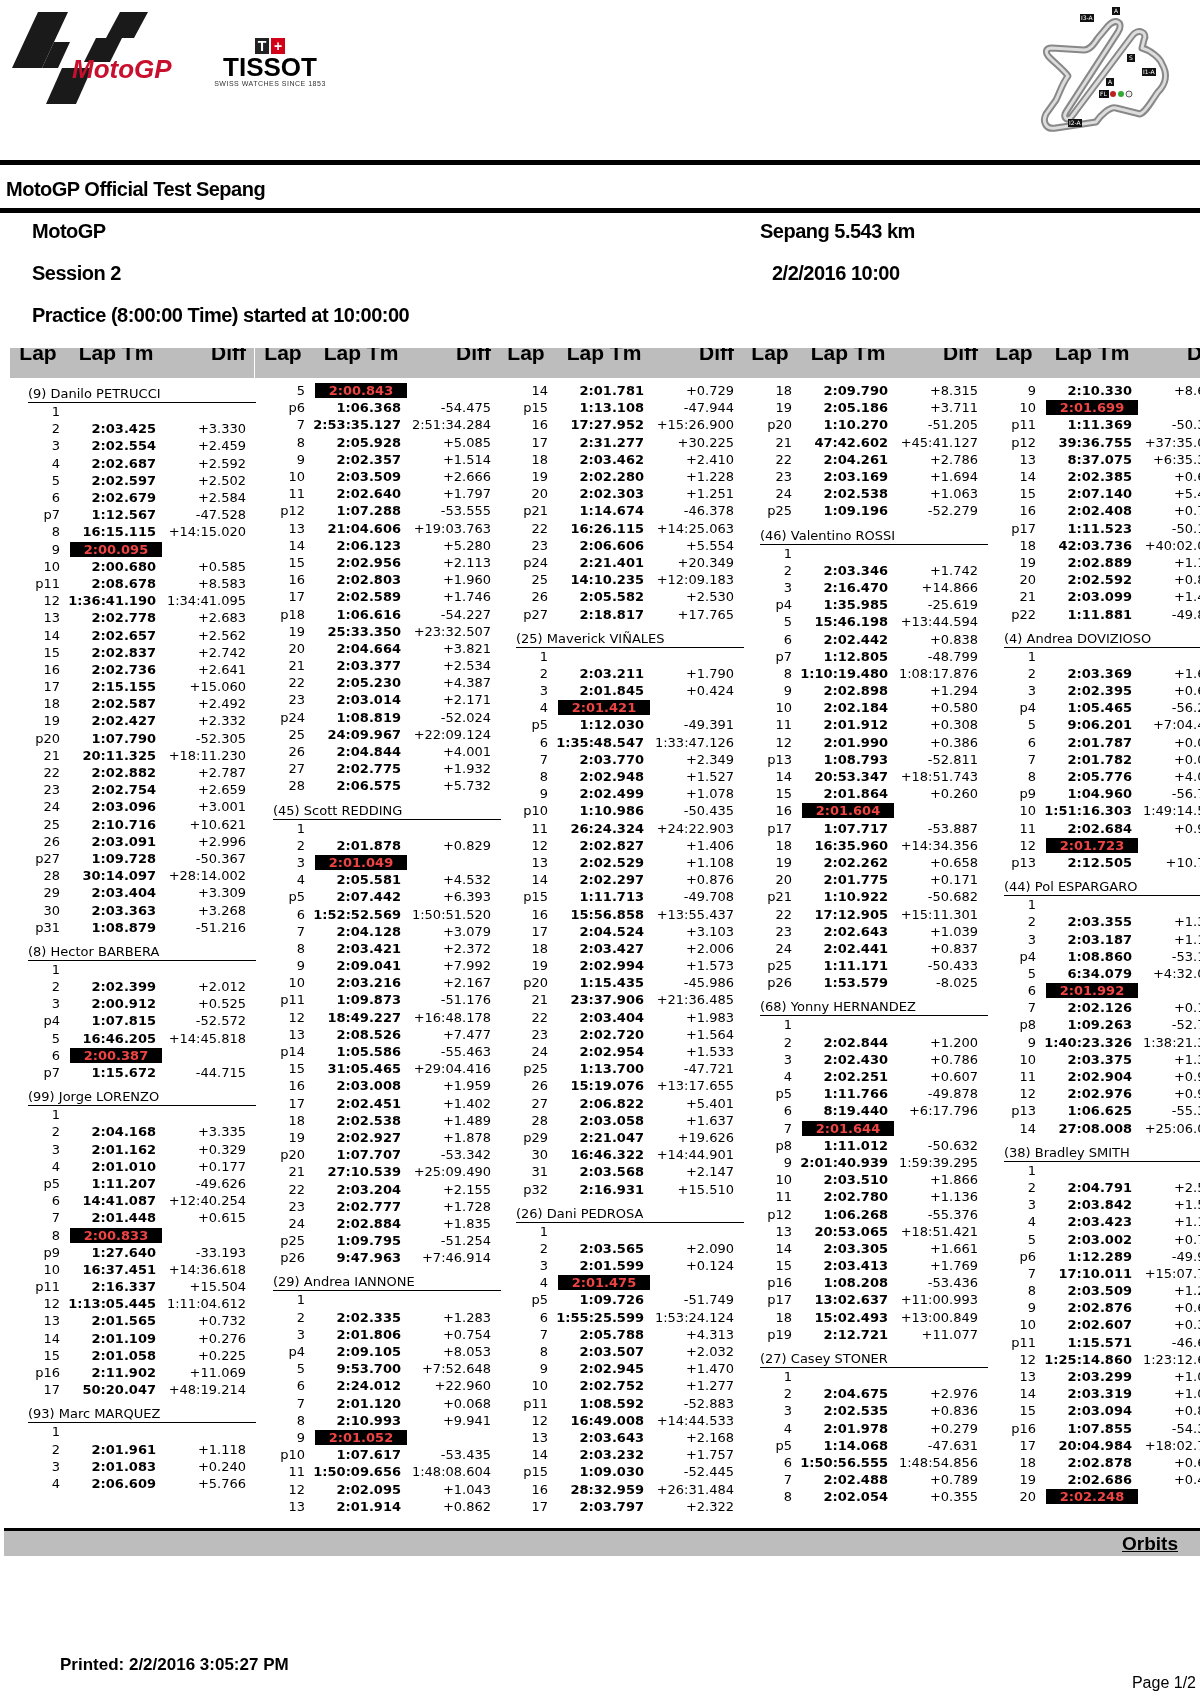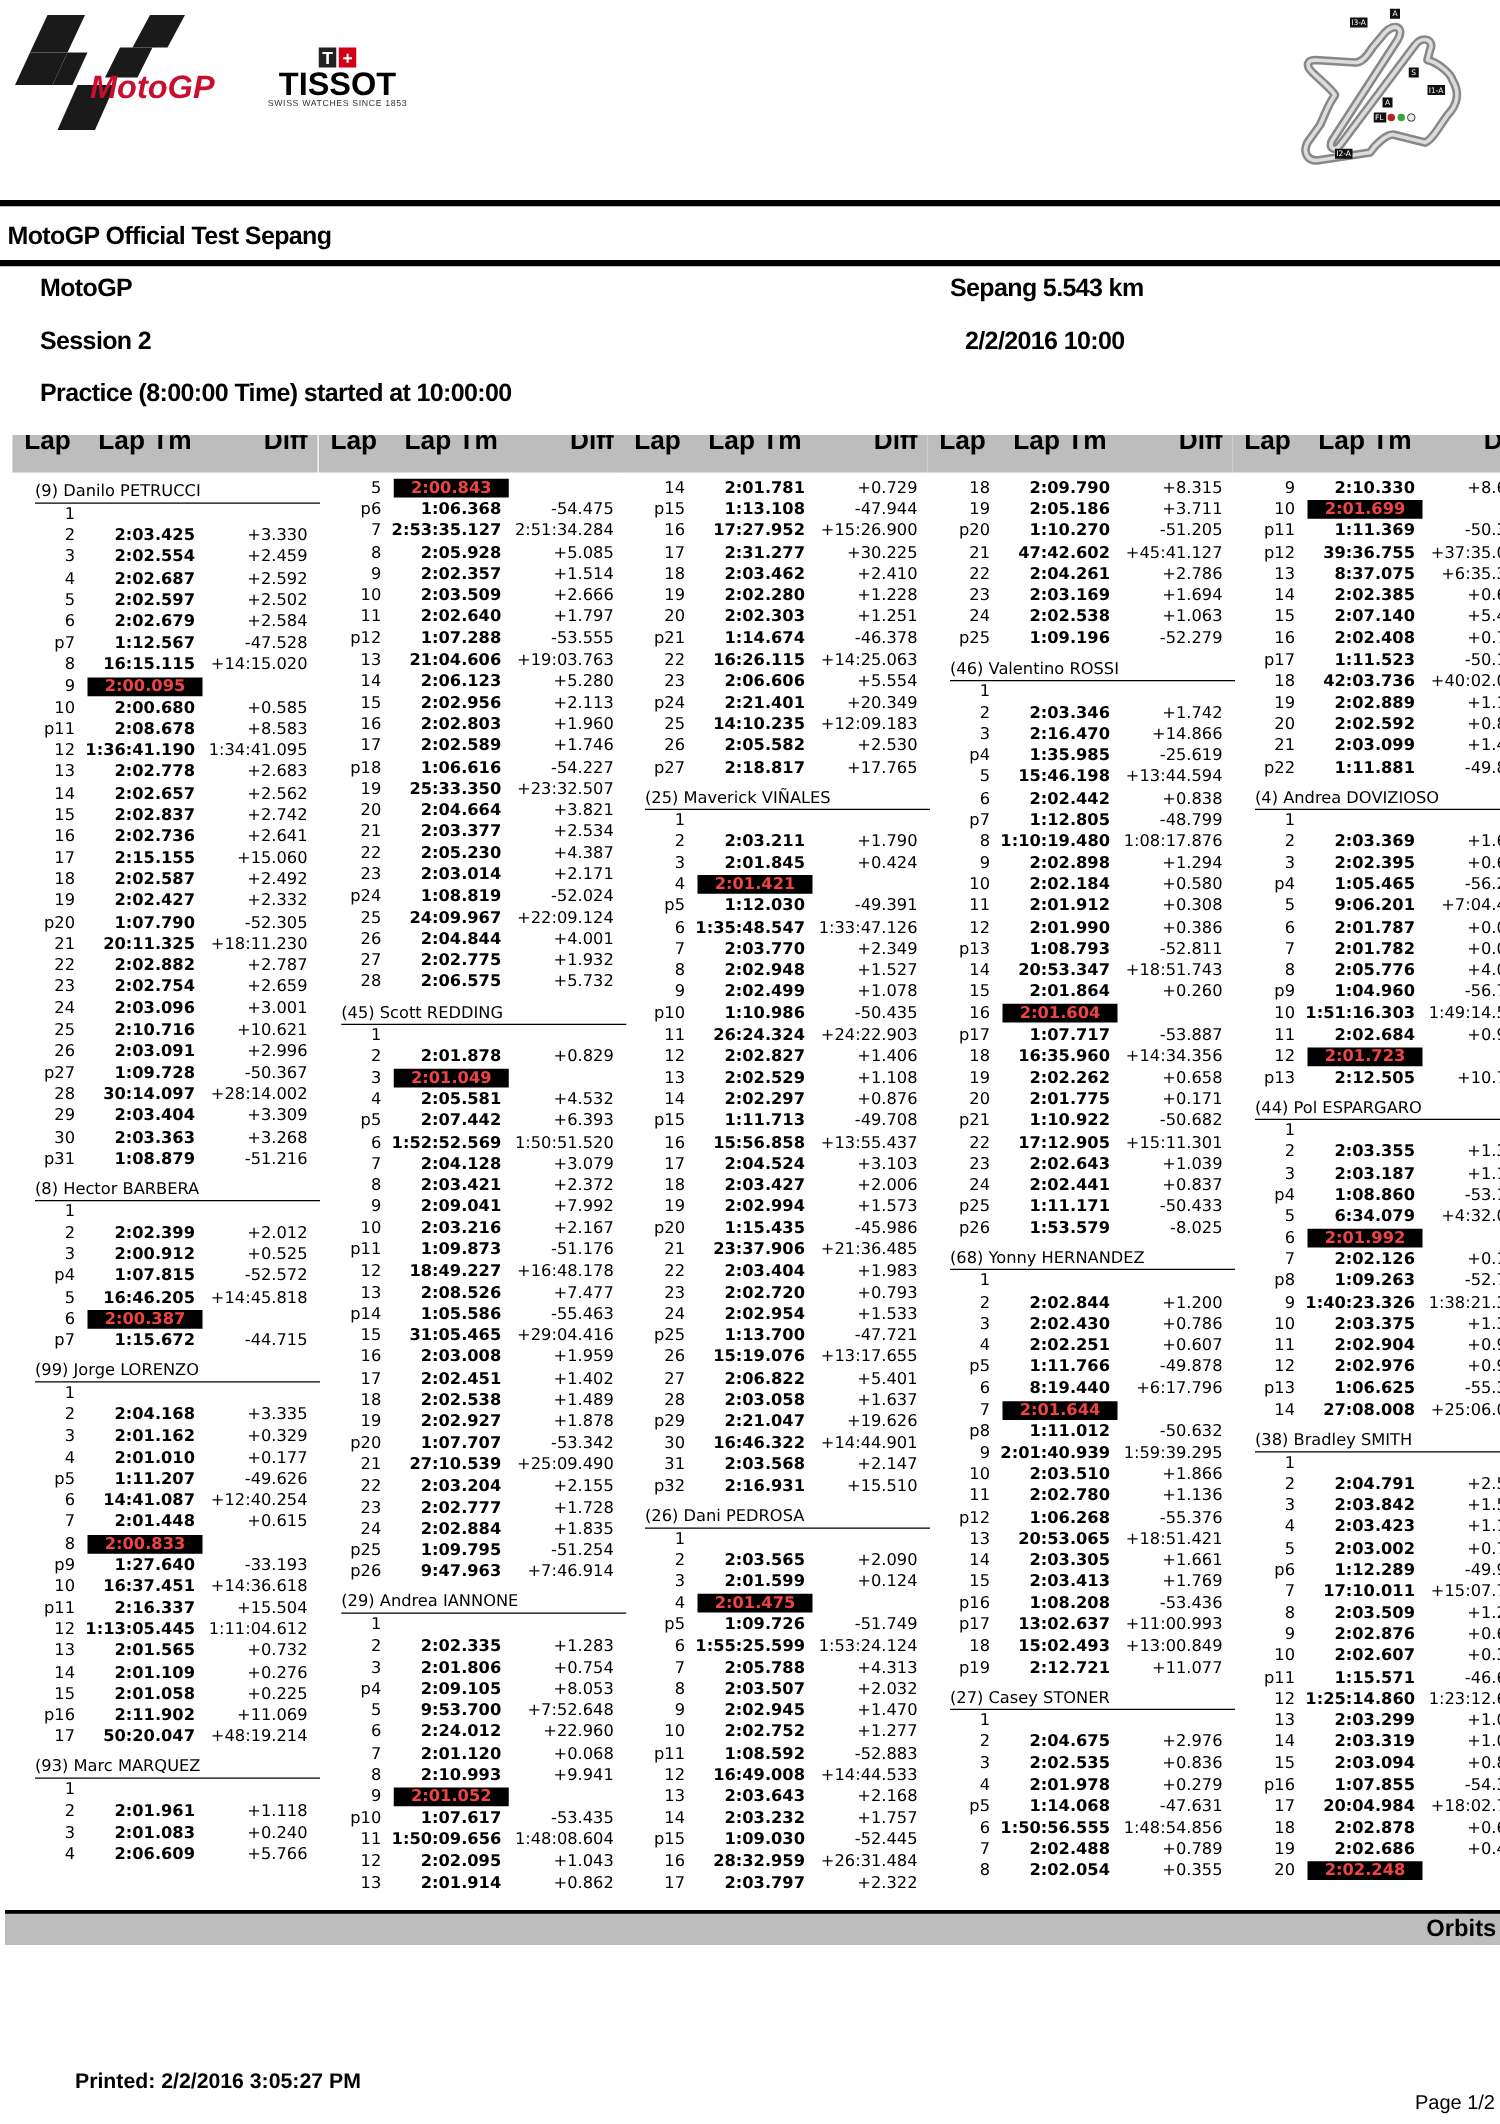--- a/index.html
+++ b/index.html
@@ -22,21 +22,21 @@
   .h-tm { width: 100px; text-align: center; }
   .h-diff { width: 80px; text-align: right; }
   .col-body { padding-top: 4px; }
   .row { display: flex; height: 17.2px; align-items: center; font-size: 13px; }
   .c-lap { width: 56px; text-align: right; padding-right: 6px; }
   .c-tm { width: 100px; text-align: right; font-weight: bold; padding-right: 10px; }
   .c-tm.best { background: #000; color: #ef4444; text-align: center; margin-left: 4px; width: 92px; padding-right: 0; margin-right: 4px; }
   .c-diff { width: 80px; text-align: right; }
   .rider { height: 17px; font-size: 13px; border-bottom: 1.5px solid #000; margin: 8px 0 0 18px; width: 228px; line-height: 16px; }
   .rider.first { margin-top: 4px; }
-  .orbits-bar { position: absolute; left: 4px; top: 1528px; width: 1196px; height: 28px; background: #bdbdbd; border-top: 3px solid #000; text-align: right; padding-right: 3px; font: bold 19px/26px "Liberation Sans", sans-serif; }
+  .orbits-bar { position: absolute; left: 4px; top: 1528px; width: 1196px; height: 28px; background: #bdbdbd; border-top: 3px solid #000; text-align: right; padding-right: 22px; font: bold 19px/26px "Liberation Sans", sans-serif; text-decoration: underline; }
   .printed { position: absolute; left: 16px; top: 1655px; font: bold 17px "Liberation Sans", sans-serif; margin-left: 44px; }
   .page { position: absolute; right: 4px; top: 1674px; font: 16px "Liberation Sans", sans-serif; }
 </style>
 </head>
 <body>
 
 <div class="logo-motogp">
   <svg width="180" height="110" viewBox="0 0 180 110">
     <polygon points="28,4 58,4 44,34 14,34" fill="#1a1a1a"></polygon>
     <polygon points="110,4 138,4 124,30 96,30" fill="#1a1a1a"></polygon>
@@ -911,21 +911,21 @@
           <span class="c-diff">+21:36.485</span>
         </div>
         <div class="row">
           <span class="c-lap">22</span>
           <span class="c-tm">2:03.404</span>
           <span class="c-diff">+1.983</span>
         </div>
         <div class="row">
           <span class="c-lap">23</span>
           <span class="c-tm">2:02.720</span>
-          <span class="c-diff">+0.793</span>
+          <span class="c-diff">+1.564</span>
         </div>
         <div class="row">
           <span class="c-lap">24</span>
           <span class="c-tm">2:02.954</span>
           <span class="c-diff">+1.533</span>
         </div>
         <div class="row">
           <span class="c-lap">p25</span>
           <span class="c-tm">1:13.700</span>
           <span class="c-diff">-47.721</span>

